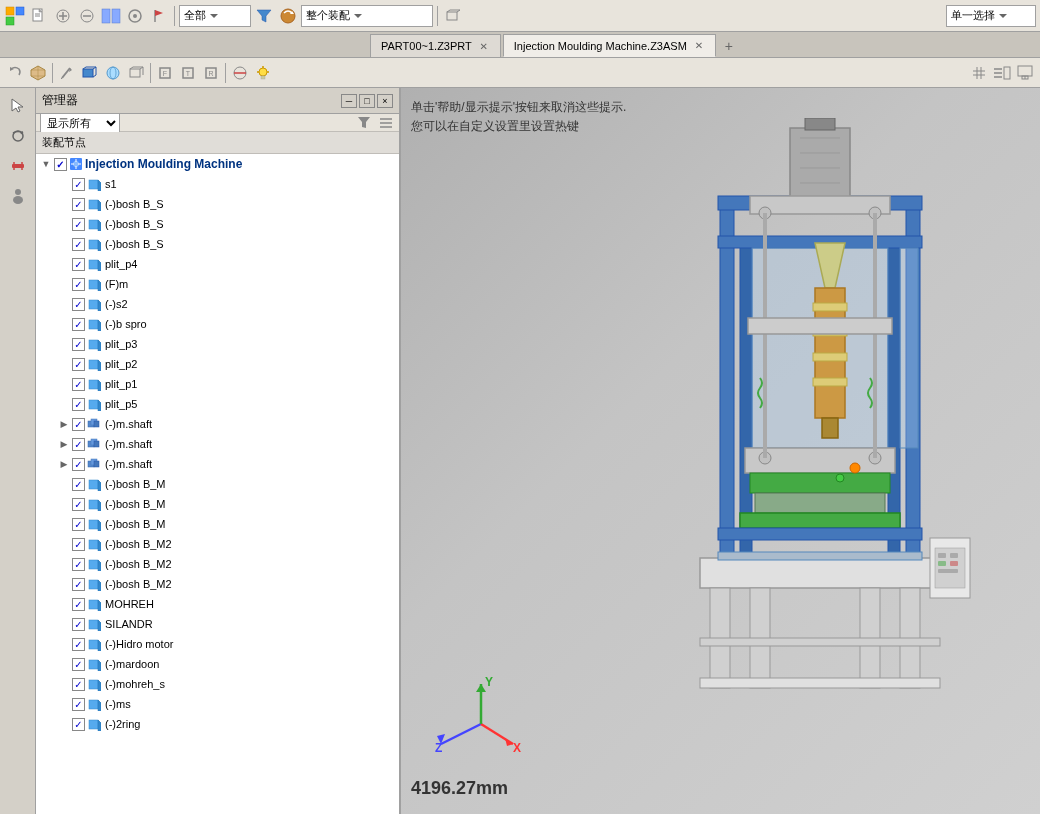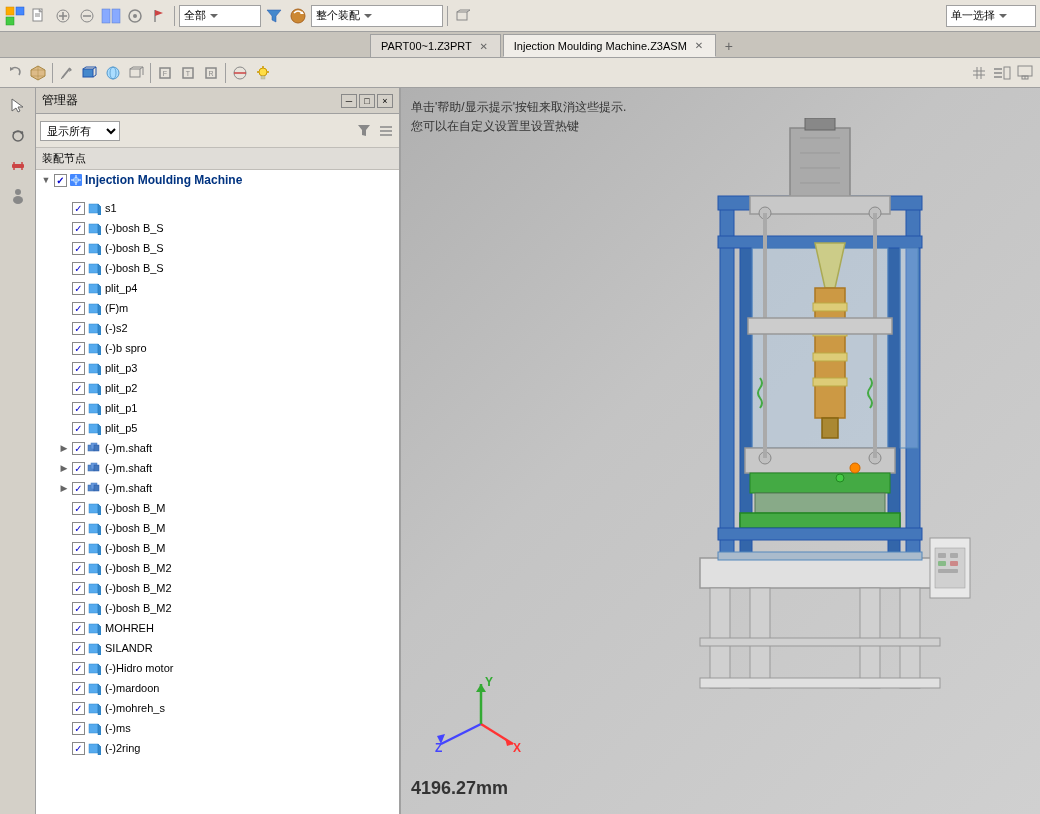--- a/index.html
+++ b/index.html
@@ -116,21 +116,21 @@
     .panel-btn {
       width: 16px; height: 14px;
       border: 1px solid #888;
       background: #d4d0c8;
       cursor: pointer;
       display: flex; align-items: center; justify-content: center;
       font-size: 9px;
     }
 
     .filter-bar {
-      height: 34px;
+      height: 18px;
       background: #e8e4dc;
       border-bottom: 1px solid #c0bdb8;
       display: flex;
       align-items: center;
       padding: 0 4px;
       gap: 4px;
     }
     .filter-select {
       height: 20px;
       border: 1px solid #a0a0a0;
@@ -332,21 +332,21 @@
       </svg>
   </div>
   <div class="toolbar-icon">
     <svg width="16" height="16" viewBox="0 0 16 16">
         <line x1="4" y1="2" x2="4" y2="14" stroke="#888" stroke-width="1.5"></line>
         <polygon points="4,2 12,5 4,8" fill="#cc4444"></polygon>
       </svg>
   </div>
   <div class="toolbar-sep"></div>
 
-  <div class="toolbar-dropdown" style="width:82px">
+  <div class="toolbar-dropdown" style="width:72px">
     <span>全部</span>
     <svg width="8" height="8" viewBox="0 0 8 8">
         <polygon points="0,2 8,2 4,6" fill="#666"></polygon>
       </svg>
   </div>
 
   <div class="toolbar-icon">
     <svg width="16" height="16" viewBox="0 0 16 16">
         <polygon points="1,2 15,2 10,8 10,14 6,12 6,8" fill="#4488cc" stroke="#2255aa" stroke-width="0.5"></polygon>
       </svg>
@@ -587,21 +587,21 @@
             <line x1="7" y1="2" x2="7" y2="5" stroke="white" stroke-width="1"></line>
             <line x1="7" y1="9" x2="7" y2="12" stroke="white" stroke-width="1"></line>
             <line x1="2" y1="7" x2="5" y2="7" stroke="white" stroke-width="1"></line>
             <line x1="9" y1="7" x2="12" y2="7" stroke="white" stroke-width="1"></line>
           </svg>
         </div>
         <span class="item-label root-label">Injection Moulding  Machine</span>
       </div>
 
       <div id="tree-items-container">
-          <div class="tree-item" style="padding-left: 22px; margin-top: 8px;">
+          <div class="tree-item" style="padding-left: 22px;">
             <div class="tree-expand"></div>
             <div class="checkbox checked"></div>
             <div style="width: 14px; height: 14px; display: flex; align-items: center; justify-content: center; flex-shrink: 0; margin-right: 2px;">
               <svg width="13" height="13" viewBox="0 0 13 13">
         <rect x="1" y="2" width="9" height="9" fill="#55aaee" stroke="#3388cc" stroke-width="0.5"></rect>
         <polygon points="10,2 13,5 13,13 10,13" fill="#3388cc" stroke="#2277bb" stroke-width="0.5"></polygon>
         <line x1="10" y1="2" x2="13" y2="5" stroke="#2277bb" stroke-width="0.5"></line>
       </svg>
             </div>
             <span class="item-label">s1</span>

